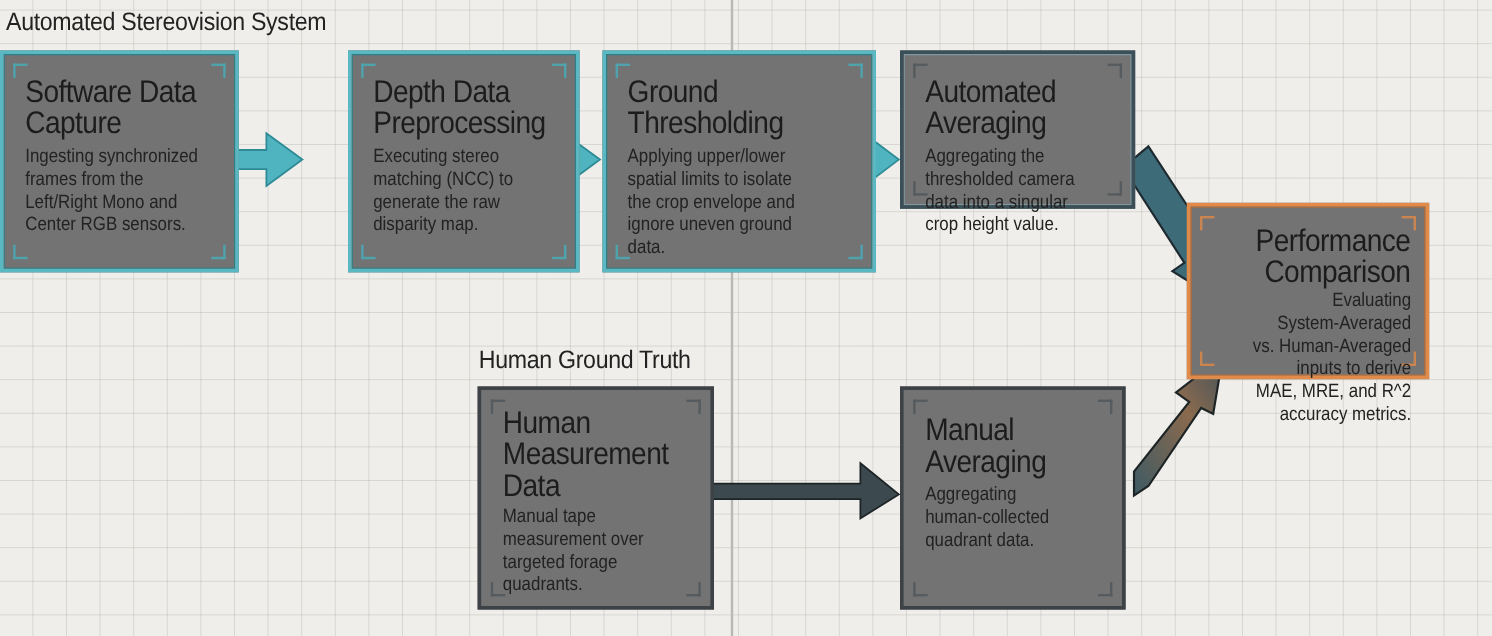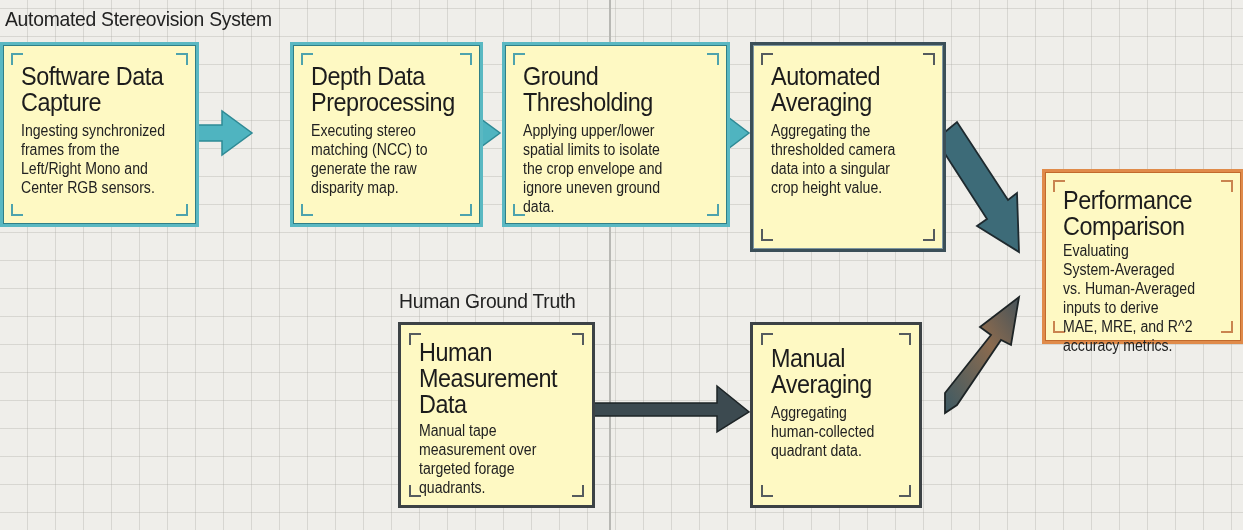--- a/index.html
+++ b/index.html
@@ -10,21 +10,21 @@
       linear-gradient(to right, rgba(170,170,165,0.35) 1px, transparent 1px),
       linear-gradient(to bottom, rgba(170,170,165,0.35) 1px, transparent 1px);
     background-size:28px 28px;
     background-position:-1px 8px;
     font-family:"Liberation Sans", sans-serif;
     color:#1e1e1e;
   }
   .vline { position:absolute; left:609px; top:0; width:2px; height:530px; background:#b8b8b4; }
   .section-label { position:absolute; font-size:21px; color:#222; letter-spacing:-0.3px; white-space:nowrap; transform:scaleX(0.92); transform-origin:left top; }
   .box {
-    position:absolute; box-sizing:border-box; background:#fef9c3;
+    position:absolute; box-sizing:border-box; background:#737373;
     padding:18px 14px 10px 18px;
   }
   .box.teal { border:3px solid #5ab8c2; box-shadow:0 0 0 1px #2f7f88 inset; }
   .box.slate { border:3px solid #3b4f58; box-shadow:inset 0 0 0 1px #7f97a0; }
   .box.dark { border:3px solid #3c4245; }
   .box.orange { border:3px solid #e08b4a; box-shadow:inset 0 0 0 1px #c26a2c; }
   .corner { position:absolute; width:10px; height:10px; }
   .c-tl { top:8px; left:8px; border-top:2px solid; border-left:2px solid; }
   .c-tr { top:8px; right:8px; border-top:2px solid; border-right:2px solid; }
   .c-bl { bottom:8px; left:8px; border-bottom:2px solid; border-left:2px solid; }
@@ -117,34 +117,34 @@
   <span class="corner c-br"></span>
   <div class="title">Ground
 Thresholding</div>
   <div class="desc">Applying upper/lower
 spatial limits to isolate
 the crop envelope and
 ignore uneven ground
 data.</div>
 </div>
 
-<div class="box slate" style="left:750px; top:42px; width:196px; height:210px;">
+<div class="box slate" style="left:750px; top:42px; width:196px; height:132px;">
   <span class="corner c-tl"></span>
   <span class="corner c-tr"></span>
   <span class="corner c-bl"></span>
   <span class="corner c-br"></span>
   <div class="title">Automated
 Averaging</div>
   <div class="desc">Aggregating the
 thresholded camera
 data into a singular
 crop height value.</div>
 </div>
 
-<div class="box orange" style="left:1042px; top:169px; width:202px; height:175px; padding-top:15px;">
+<div class="box orange" style="left:989px; top:169px; width:202px; height:147px; padding-top:15px;text-align:right;">
   <span class="corner c-tl"></span>
   <span class="corner c-tr"></span>
   <span class="corner c-bl"></span>
   <span class="corner c-br"></span>
   <div class="title" style="margin-bottom:2px;">Performance
 Comparison</div>
   <div class="desc">Evaluating
 System-Averaged
 vs. Human-Averaged
 inputs to derive
@@ -159,21 +159,21 @@
   <span class="corner c-br"></span>
   <div class="title" style="margin-bottom:4px;">Human
 Measurement
 Data</div>
   <div class="desc">Manual tape
 measurement over
 targeted forage
 quadrants.</div>
 </div>
 
-<div class="box dark" style="left:750px; top:322px; width:172px; height:186px; padding-top:20px;">
+<div class="box dark" style="left:750px; top:322px; width:188px; height:186px; padding-top:20px;">
   <span class="corner c-tl"></span>
   <span class="corner c-tr"></span>
   <span class="corner c-bl"></span>
   <span class="corner c-br"></span>
   <div class="title">Manual
 Averaging</div>
   <div class="desc">Aggregating
 human-collected
 quadrant data.</div>
 </div>

